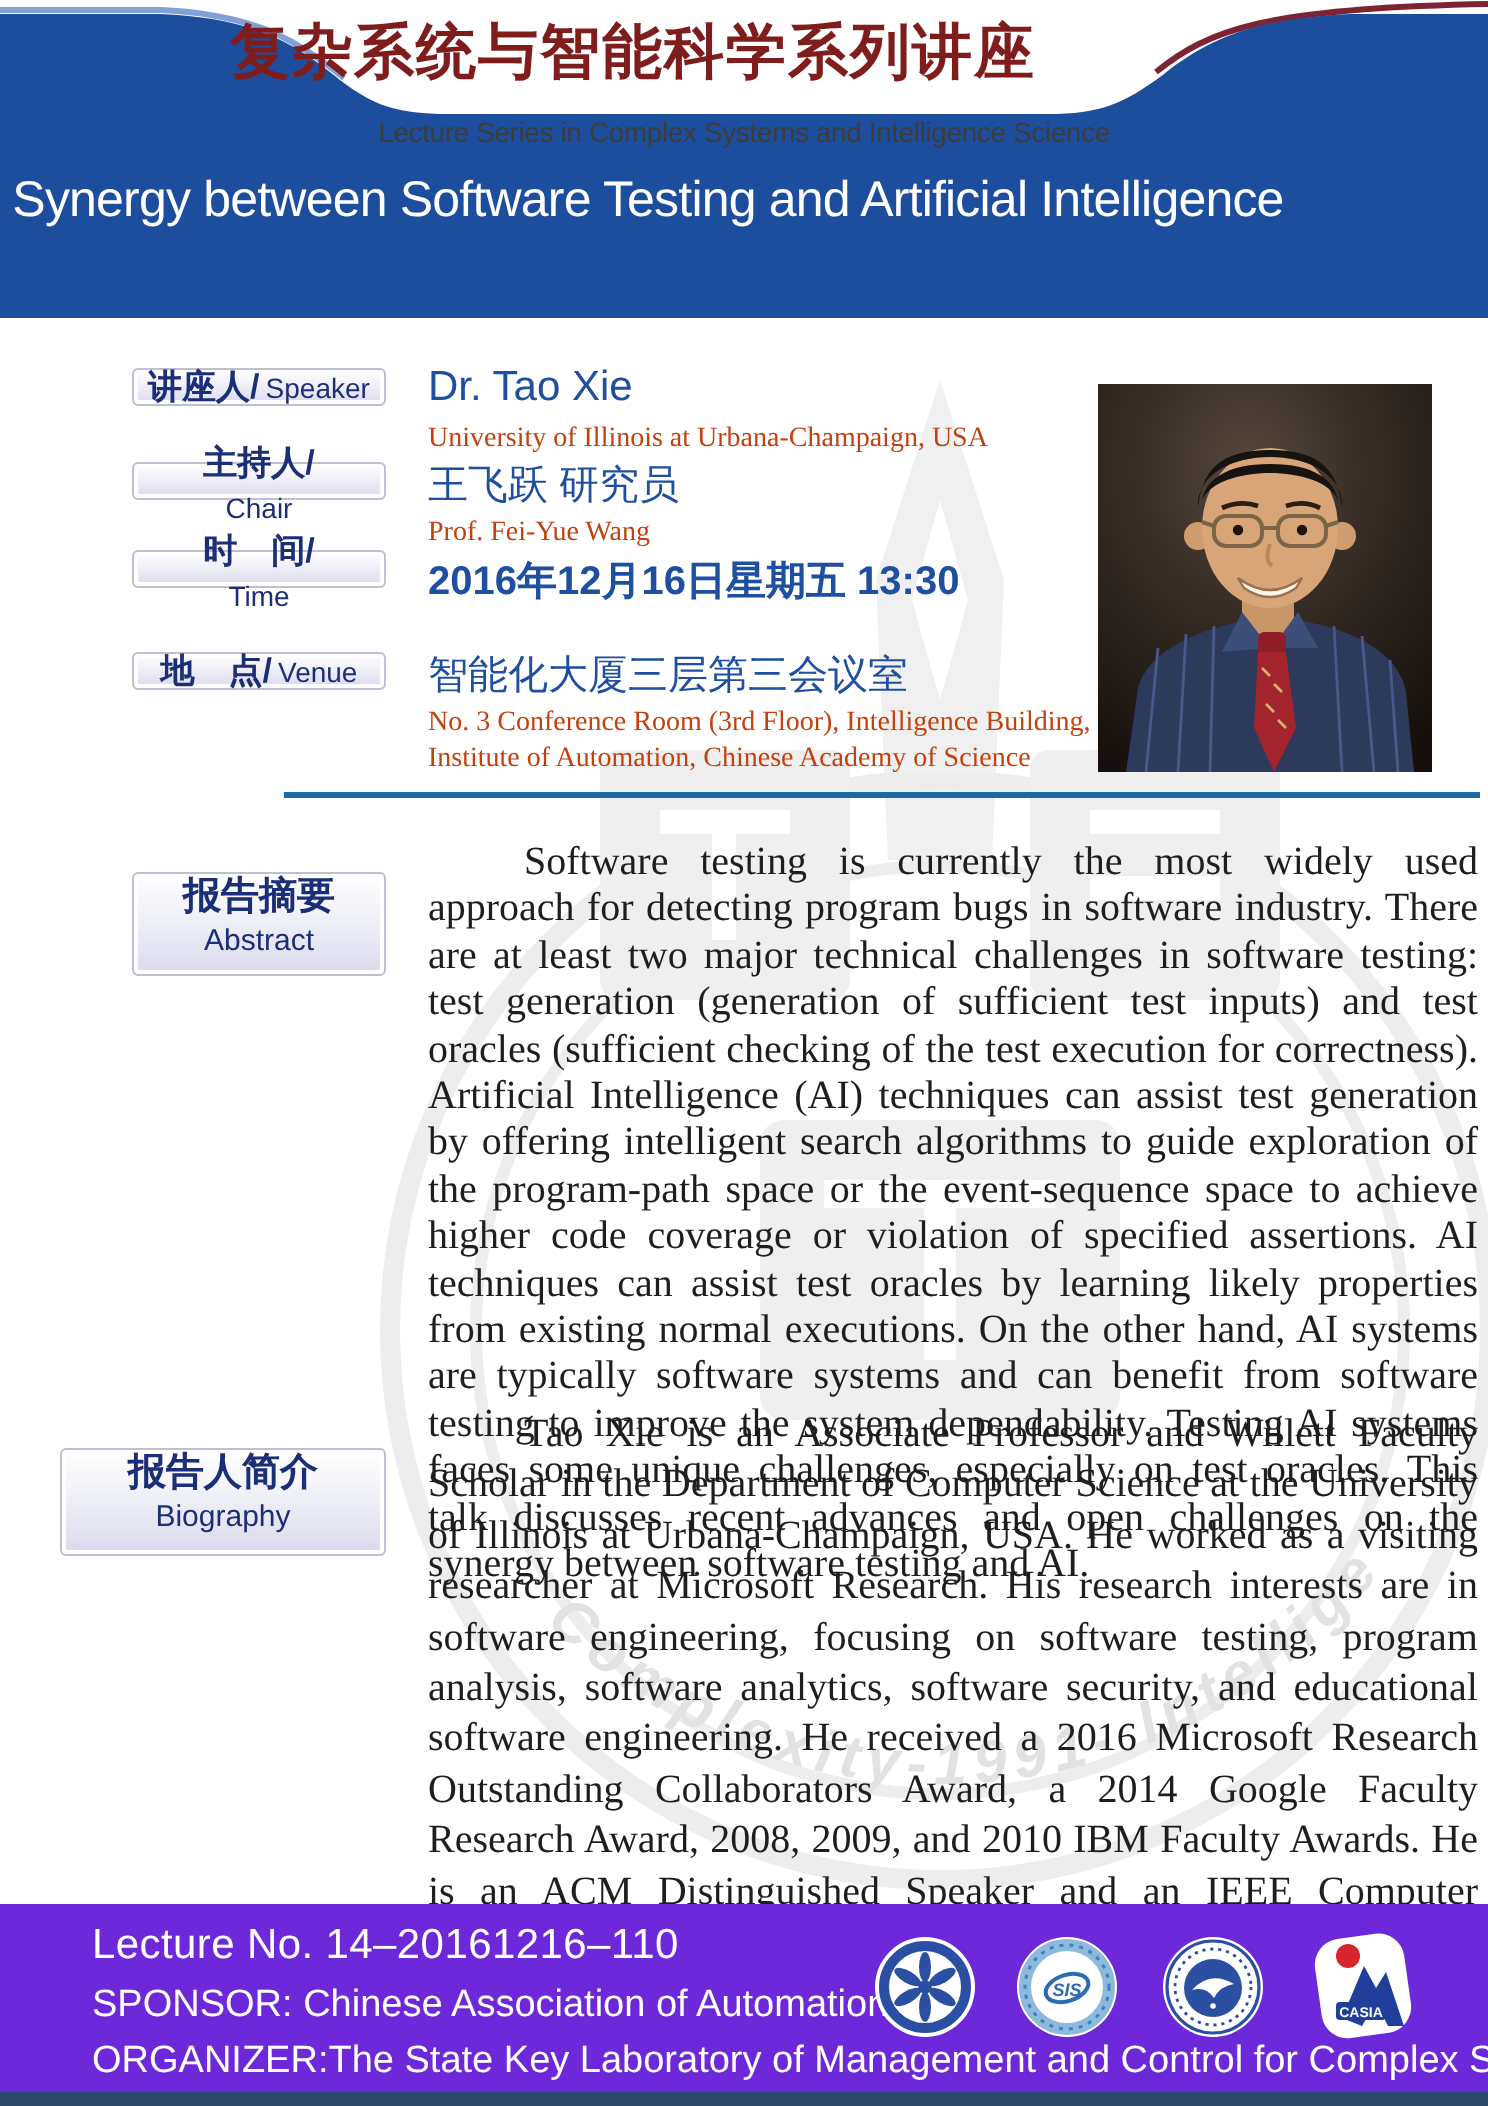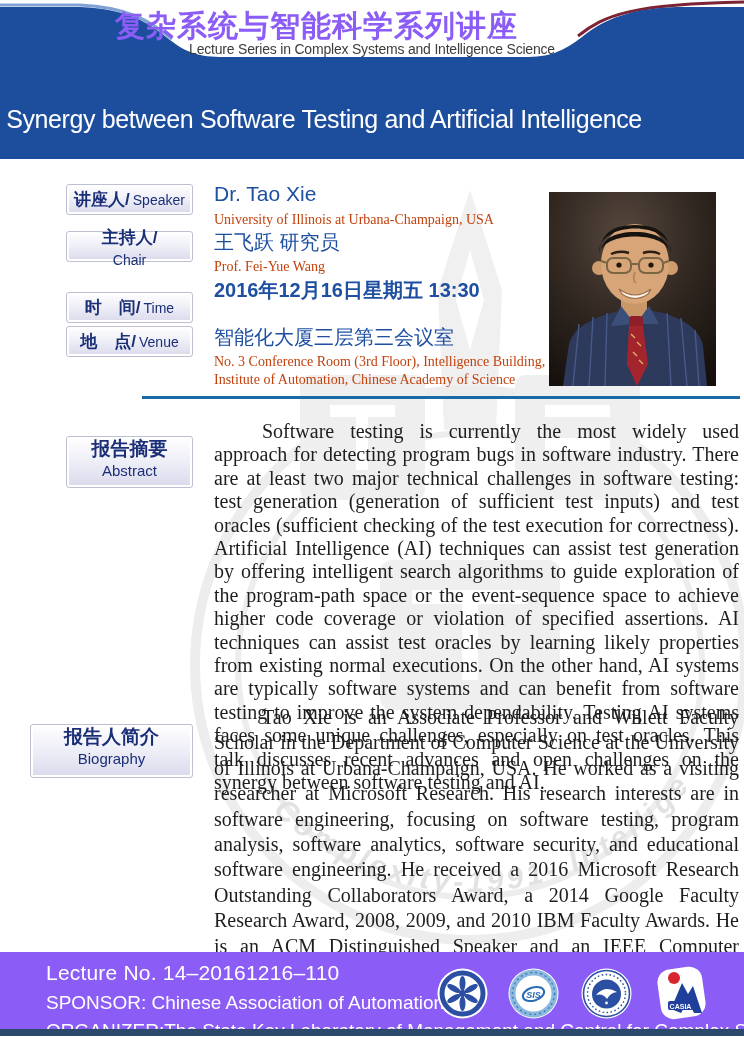--- a/index.html
+++ b/index.html
@@ -6,35 +6,35 @@
   html,body { background:#888; }
   #poster {
     position:relative; width:744px; height:1053px; margin:0 auto;
     background:#ffffff; overflow:hidden;
     font-family:"Liberation Sans", sans-serif;
   }
   
   #header-shape { position:absolute; top:0; left:0; width:744px; height:162px; }
   .series-title-zh {
     position:absolute; top:6px; left:0; width:633px; text-align:center;
-    font-size:30px; font-weight:700; color:#8b5cf6; letter-spacing:1px;
+    font-size:30px; font-weight:700; color:#7f1d1d; letter-spacing:1px;
   }
   .series-title-en {
-    position:absolute; top:41px; left:0; width:744px; text-align:center;
+    position:absolute; top:58px; left:0; width:744px; text-align:center;
     font-size:14px; color:#3c3c3c; letter-spacing:-0.2px;
   }
   .lecture-title {
-    position:absolute; top:105px; left:0; width:648px; text-align:center;
+    position:absolute; top:86px; left:0; width:648px; text-align:center;
     font-size:25px; color:#ffffff; letter-spacing:-0.4px;
   }
   
   #watermark { position:absolute; left:150px; top:180px; width:600px; height:790px; pointer-events:none; }
   
   .label-box {
-    position:absolute; left:66px; width:127px; height:31px;
+    position:absolute; left:66px; width:127px; height:19px;
     display:flex; align-items:center; justify-content:center; gap:3px;
     background:linear-gradient(180deg,#ffffff 0%,#ececf6 55%,#d9d9ec 100%);
     border:1px solid #bfbfd2; border-radius:3px;
     box-shadow:inset 0 0 0 2px #ffffff;
     color:#1b2f78; white-space:nowrap;
   }
   .label-box .zh { font-size:17px; font-weight:700; }
   .label-box .en { font-size:14px; }
   .section-box {
     position:absolute;
@@ -59,22 +59,22 @@
     position:absolute; left:214px; width:525px;
     font-family:Liberation Serif, serif; font-size:20px; color:#1e1e1e;
     text-align:justify; text-indent:2.4em;
   }
   #abstract-text { top:420px; line-height:23.4px; }
   #bio-text { top:705px; line-height:25.4px; }
   
   #speaker-photo { position:absolute; left:549px; top:192px; width:167px; height:194px; }
   
   #footer {
-    position:absolute; left:0; top:952px; width:744px; height:84px;
-    background:#8b5cf6; color:#ffffff;text-decoration:underline;
+    position:absolute; left:0; top:952px; width:744px; height:101px;
+    background:#6d28d9; color:#ffffff;text-decoration:underline;
   }
   .footer-line1 { position:absolute; left:46px; top:9px;  font-size:21px; letter-spacing:0.2px; }
   .footer-line2 { position:absolute; left:46px; top:40px; font-size:19px; }
   .footer-line3 { position:absolute; left:46px; top:68px; font-size:19px; white-space:nowrap; }
   .footer-strip { position:absolute; left:0; bottom:0; width:744px; height:7px; background:#2b4a6b; }
   .logo { position:absolute; top:16px; }
 </style>
 </head>
 <body>
 
@@ -124,21 +124,21 @@
   <div class="val-primary" style="top:182px; font-size:21px;">Dr. Tao Xie</div>
   <div class="val-secondary" style="top:211px;">University of Illinois at Urbana-Champaign, USA</div>
 
   <div class="label-box" style="top:231px;flex-direction:column;">
     <span class="zh">主持人/</span>
     <span class="en">Chair</span>
   </div>
   <div class="val-primary" style="top:229px; font-size:20px;">王飞跃 研究员</div>
   <div class="val-secondary" style="top:258px;">Prof. Fei-Yue Wang</div>
 
-  <div class="label-box" style="top:292px;">
+  <div class="label-box" style="top:275px;flex-direction:column;">
     <span class="zh">时　间/</span>
     <span class="en">Time</span>
   </div>
   <div class="val-primary" style="top:277px; font-size:20px; font-weight:700;">2016年12月16日星期五 13:30</div>
 
   <div class="label-box" style="top:326px;">
     <span class="zh">地　点/</span>
     <span class="en">Venue</span>
   </div>
   <div class="val-primary" style="top:324px; font-size:20px;">智能化大厦三层第三会议室</div>

